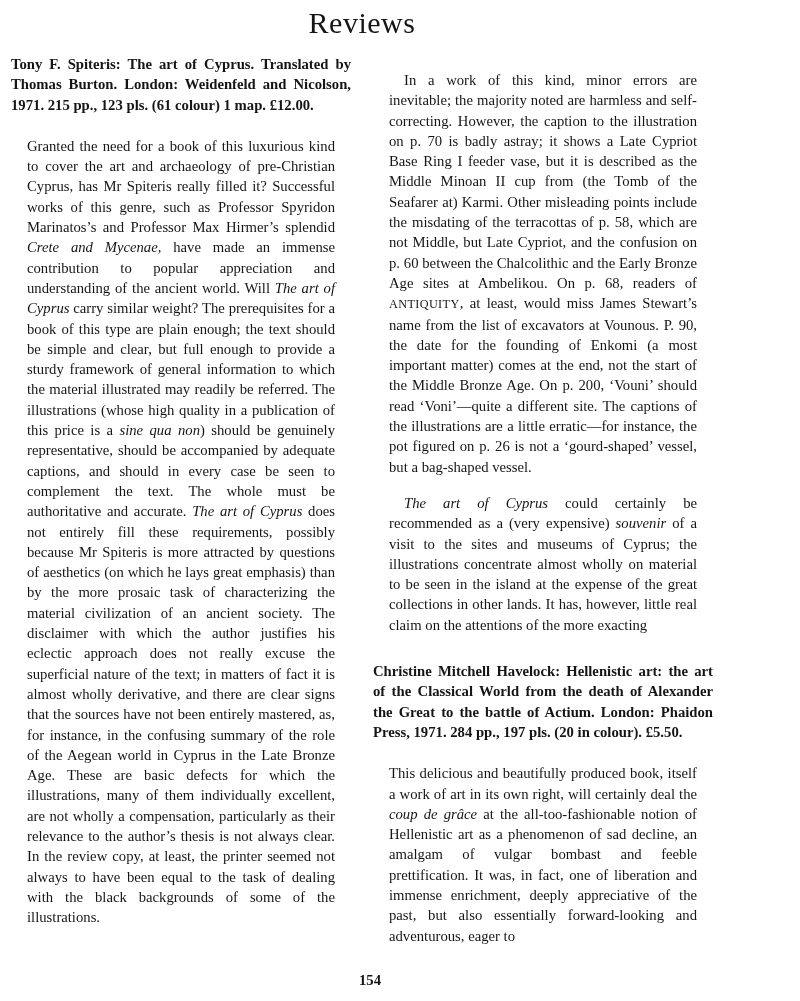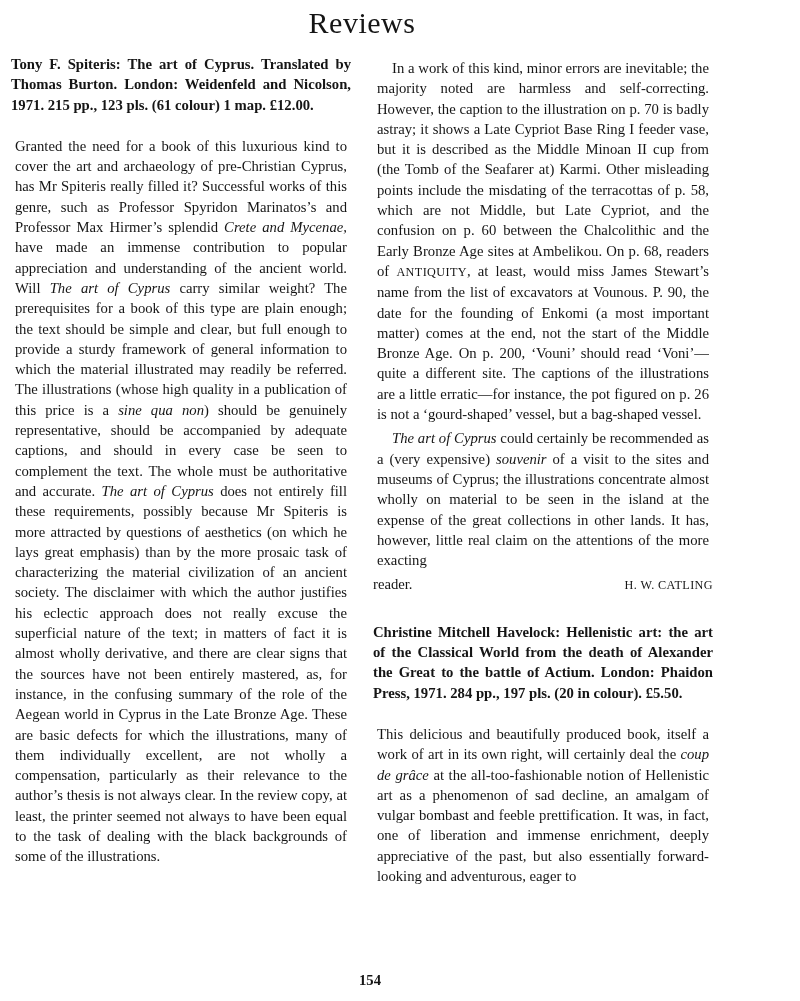--- a/index.html
+++ b/index.html
@@ -36,21 +36,21 @@
     hyphens: auto;
     -webkit-hyphens: auto;
   }
   .review-heading {
     font-weight: bold;
     margin-bottom: 21px;
   }
   .review-heading.spaced-top {
     margin-top: 26px;
   }
-  p.body-para { margin: 4px; }
+  p.body-para { margin: 16px; }
   p.indent { text-indent: 15px; }
   .italic { font-style: italic; }
   .smallcaps {
     font-size: 12.2px;
     letter-spacing: 0.4px;
   }
   .sig-line {
     display: flex;
     justify-content: space-between;
     align-items: baseline;
@@ -74,24 +74,20 @@
   <div class="columns">
 
     <div class="column">
       <p class="review-heading">Tony F. Spiteris: The art of Cyprus. Translated by Thomas Burton. London: Weidenfeld and Nicolson, 1971. 215 pp., 123 pls. (61 colour) 1 map. £12.00.</p>
       <p class="body-para"><span>Granted the need for a book of this luxurious kind to cover the art and archaeology of pre-Christian Cyprus, has Mr Spiteris really filled it? Successful works of this genre, such as Professor Spyridon Marinatos’s and Professor Max Hirmer’s splendid </span><span class="italic">Crete and Mycenae,</span><span> have made an immense contribution to popular appreciation and understanding of the ancient world. Will </span><span class="italic">The art of Cyprus</span><span> carry similar weight? The prerequisites for a book of this type are plain enough; the text should be simple and clear, but full enough to provide a sturdy framework of general information to which the material illustrated may readily be referred. The illustrations (whose high quality in a publication of this price is a </span><span class="italic">sine qua non</span><span>) should be genuinely representative, should be accompanied by adequate captions, and should in every case be seen to complement the text. The whole must be authoritative and accurate. </span><span class="italic">The art of Cyprus</span><span> does not entirely fill these requirements, possibly because Mr Spiteris is more attracted by questions of aesthetics (on which he lays great emphasis) than by the more prosaic task of characterizing the material civilization of an ancient society. The disclaimer with which the author justifies his eclectic approach does not really excuse the superficial nature of the text; in matters of fact it is almost wholly derivative, and there are clear signs that the sources have not been entirely mastered, as, for instance, in the confusing summary of the role of the Aegean world in Cyprus in the Late Bronze Age. These are basic defects for which the illustrations, many of them individually excellent, are not wholly a compensation, particularly as their relevance to the author’s thesis is not always clear. In the review copy, at least, the printer seemed not always to have been equal to the task of dealing with the black backgrounds of some of the illustrations.</span></p>
     </div>
 
     <div class="column">
       <p class="body-para indent"><span>In a work of this kind, minor errors are inevitable; the majority noted are harmless and self-correcting. However, the caption to the illustration on p. 70 is badly astray; it shows a Late Cypriot Base Ring I feeder vase, but it is described as the Middle Minoan II cup from (the Tomb of the Seafarer at) Karmi. Other misleading points include the misdating of the terracottas of p. 58, which are not Middle, but Late Cypriot, and the confusion on p. 60 between the Chalcolithic and the Early Bronze Age sites at Ambelikou. On p. 68, readers of </span><span class="smallcaps">ANTIQUITY</span><span>, at least, would miss James Stewart’s name from the list of excavators at Vounous. P. 90, the date for the founding of Enkomi (a most important matter) comes at the end, not the start of the Middle Bronze Age. On p. 200, ‘Vouni’ should read ‘Voni’—quite a different site. The captions of the illustrations are a little erratic—for instance, the pot figured on p. 26 is not a ‘gourd-shaped’ vessel, but a bag-shaped vessel.</span></p>
       <p class="body-para indent"><span class="italic">The art of Cyprus</span><span> could certainly be recommended as a (very expensive) </span><span class="italic">souvenir</span><span> of a visit to the sites and museums of Cyprus; the illustrations concentrate almost wholly on material to be seen in the island at the expense of the great collections in other lands. It has, however, little real claim on the attentions of the more exacting</span></p>
-      <div class="sig-line">
-        <span>reader.</span>
-        <span class="smallcaps">H. W. CATLING</span>
-      </div>
       <p class="review-heading spaced-top">Christine Mitchell Havelock: Hellenistic art: the art of the Classical World from the death of Alexander the Great to the battle of Actium. London: Phaidon Press, 1971. 284 pp., 197 pls. (20 in colour). £5.50.</p>
       <p class="body-para"><span>This delicious and beautifully produced book, itself a work of art in its own right, will certainly deal the </span><span class="italic">coup de grâce</span><span> at the all-too-fashionable notion of Hellenistic art as a phenomenon of sad decline, an amalgam of vulgar bombast and feeble prettification. It was, in fact, one of liberation and immense enrichment, deeply appreciative of the past, but also essentially forward-looking and adventurous, eager to</span></p>
     </div>
 
   </div>
 
   <div class="page-number">154</div>
 
 </div>
 

